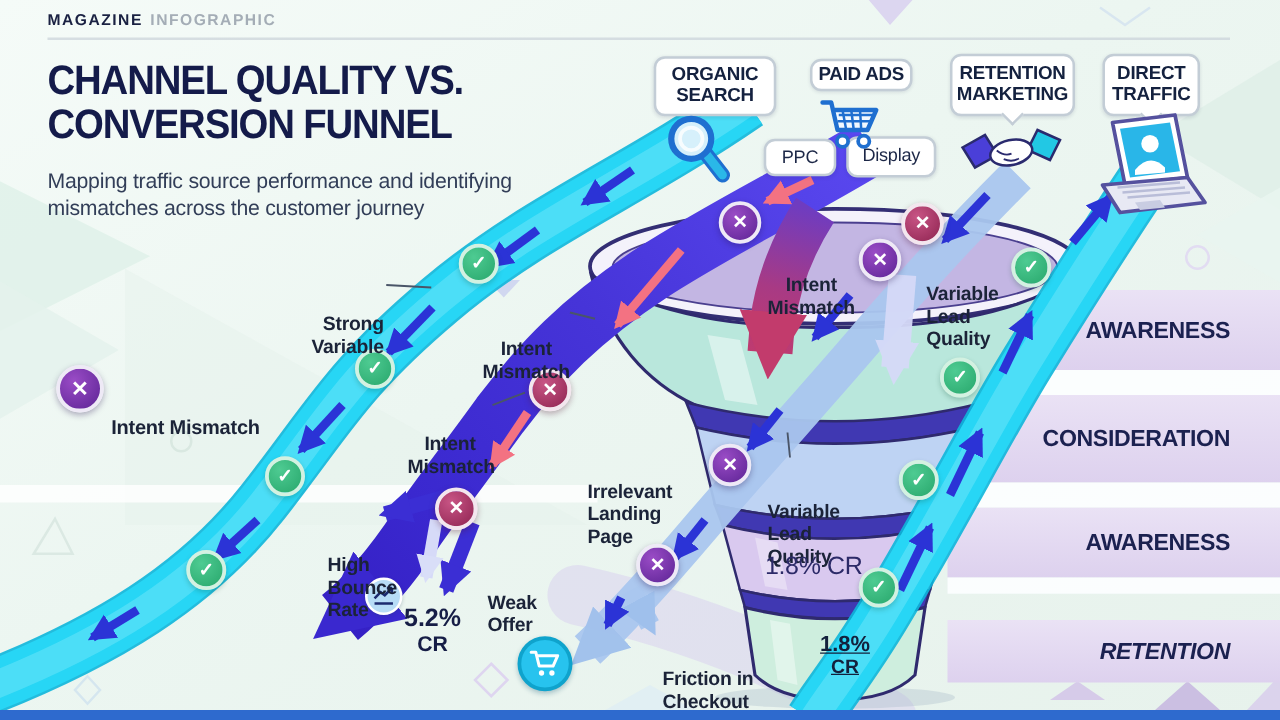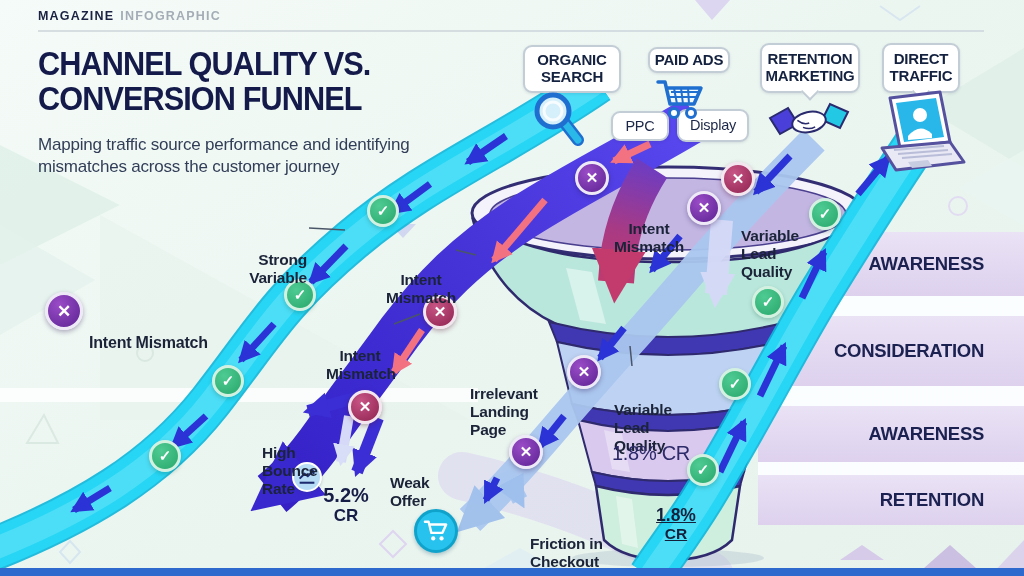--- a/index.html
+++ b/index.html
@@ -89,21 +89,21 @@
 
   <div class="abs stage" style="top:232px;height:64px;">
     <span>AWARENESS</span>
   </div>
   <div class="abs stage" style="top:316px;height:70px;">
     <span>CONSIDERATION</span>
   </div>
   <div class="abs stage" style="top:406px;height:56px;">
     <span>AWARENESS</span>
   </div>
-  <div class="abs stage" style="top:475px;height:50px;">
+  <div class="abs stage" style="top:496px;height:50px;font-style:italic;">
     <span>RETENTION</span>
   </div>
   <div class="abs gap" style="top:296px;height:20px;"></div>
   <div class="abs gap" style="top:386px;height:20px;"></div>
   <div class="abs gap" style="top:462px;height:13px;"></div>
 
   <svg class="abs" style="left:0;top:0" width="1024" height="576" viewBox="0 0 1024 576">
     <defs>
       <linearGradient id="gradPaid" gradientUnits="userSpaceOnUse" x1="700" y1="120" x2="270" y2="500">
         <stop offset="0" stop-color="#5a48f0"></stop>

